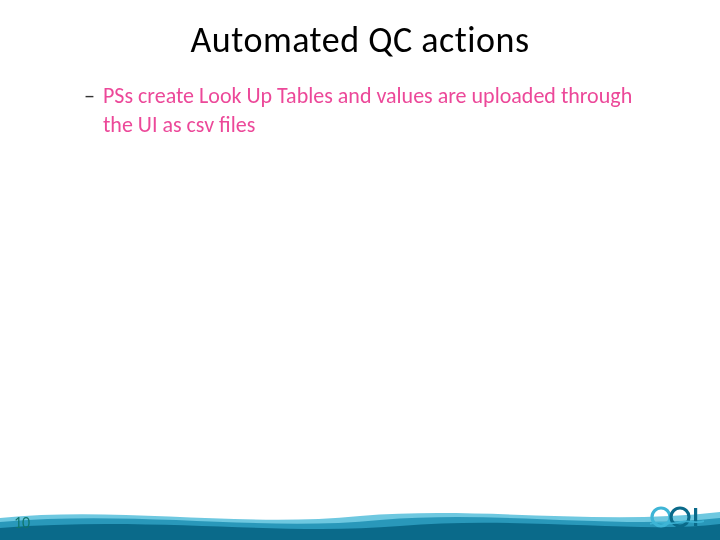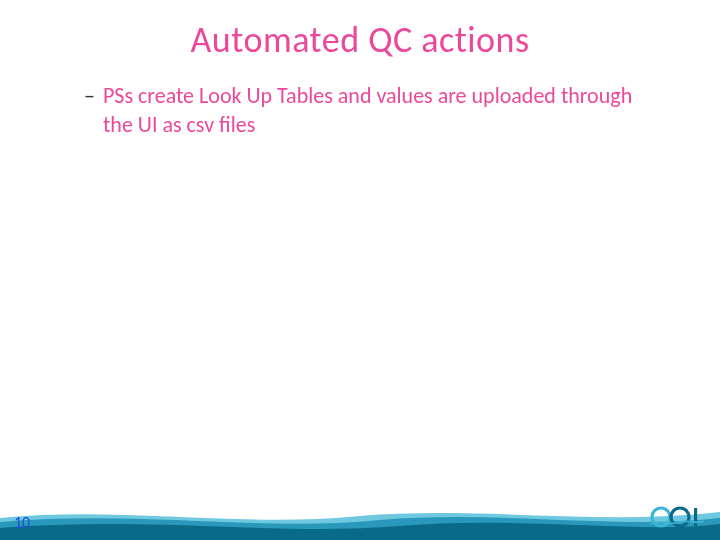--- a/index.html
+++ b/index.html
@@ -16,21 +16,21 @@
       overflow: hidden;
     }
     .slide {
       width: 100%;
       height: 100%;
       position: relative;
     }
     .title {
       font-size: 36px;
       font-weight: 400;
-      color: #ec4899;
+      color: #000000;
       text-align: center;
       padding-top: 18px;
       letter-spacing: 0.5px;
     }
     .body-content {
       padding: 20px 60px 0 60px;
     }
     .bullet-item {
       display: flex;
       align-items: flex-start;
@@ -60,21 +60,21 @@
       bottom: 0;
       left: 0;
       width: 100%;
       height: 40px;
     }
     .page-number {
       position: absolute;
       bottom: 8px;
       left: 14px;
       font-size: 16px;
-      color: #1d4ed8;
+      color: #0f766e;
       z-index: 10;
     }
     .logo {
       position: absolute;
       bottom: 6px;
       right: 16px;
       z-index: 10;
     }
   </style>
 </head>

